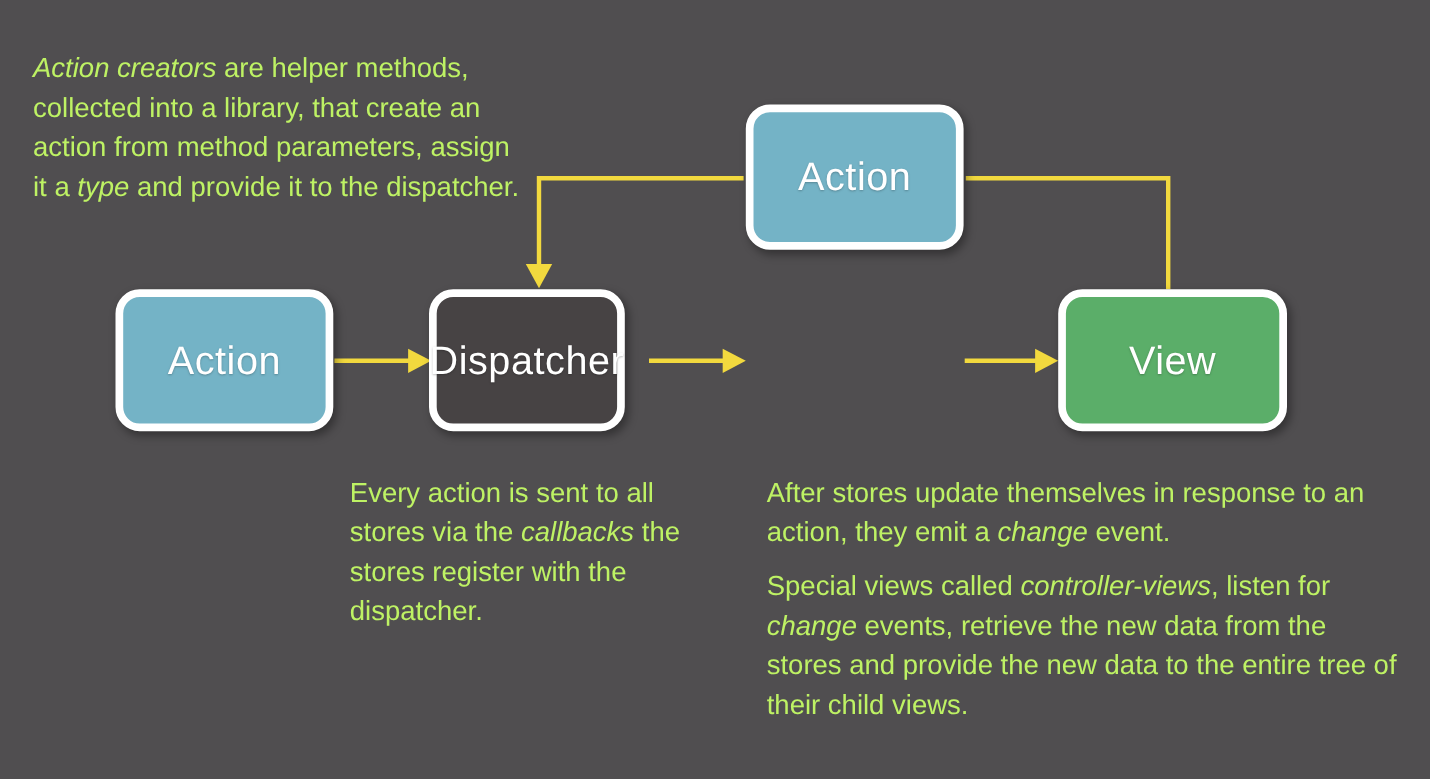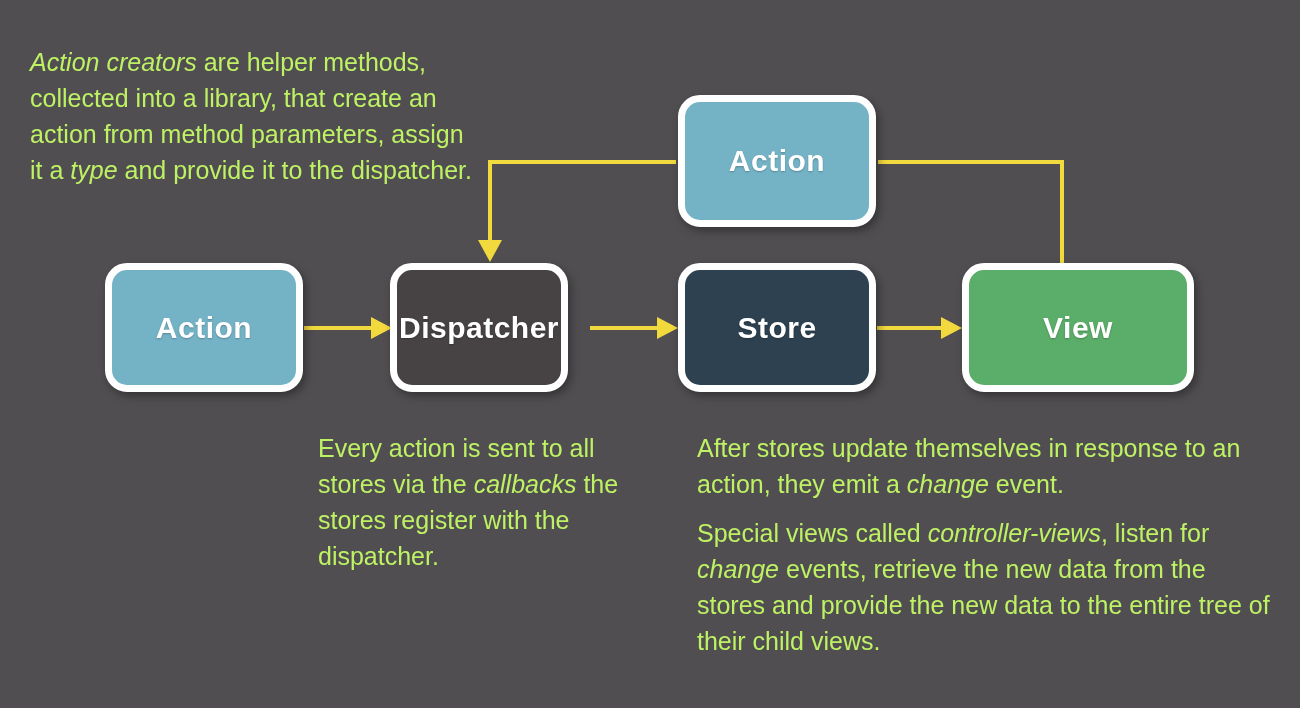--- a/index.html
+++ b/index.html
@@ -22,30 +22,30 @@
     box-sizing: border-box;
     border: 7px solid #ffffff;
     border-radius: 22px;
     box-shadow: 3px 4px 8px rgba(0,0,0,0.35);
     display: flex;
     align-items: center;
     justify-content: center;
   }
   .flux-box .label {
     color: #ffffff;
-    font-weight: bold;
-    font-size: 30px;
+    font-weight: normal;
+    font-size: 36px;
     letter-spacing: 0.5px;
     text-shadow: 0 1px 2px rgba(0,0,0,0.25);
   }
   #box-action-top { left: 678px; top: 95px;  width: 198px; height: 132px; background: #74b3c6; }
   #box-action     { left: 105px; top: 263px; width: 198px; height: 129px; background: #74b3c6; }
   #box-dispatcher { left: 390px; top: 263px; width: 178px; height: 129px; background: #474344; }
   #box-store      { left: 678px; top: 263px; width: 198px; height: 129px; background: #2d4150; }
-  #box-view       { left: 962px; top: 263px; width: 232px; height: 129px; background: #5bae69; }
+  #box-view       { left: 962px; top: 263px; width: 208px; height: 129px; background: #5bae69; }
   .note {
     position: absolute;
     color: #bef264;
     font-size: 25px;
     line-height: 36px;
   }
   .note p { margin: 0 0 13px 0; }
   .it { font-style: italic; }
   #note-intro      { left: 30px;  top: 44px;  width: 452px; }
   #note-dispatcher { left: 318px; top: 430px; width: 345px; }
@@ -82,23 +82,20 @@
 
   <div class="flux-box" id="box-action-top">
     <span class="label">Action</span>
   </div>
   <div class="flux-box" id="box-action">
     <span class="label">Action</span>
   </div>
   <div class="flux-box" id="box-dispatcher">
     <span class="label">Dispatcher</span>
   </div>
-  <div class="flux-box" id="box-store">
-    <span class="label">Store</span>
-  </div>
   <div class="flux-box" id="box-view">
     <span class="label">View</span>
   </div>
 
   <div class="note" id="note-dispatcher"><span>Every action is sent to all stores via the </span><span class="it">callbacks</span><span> the stores register with the dispatcher.</span></div>
 
   <div class="note" id="note-store">
     <p><span>After stores update themselves in response to an action, they emit a </span><span class="it">change</span><span> event.</span></p>
     <p><span>Special views called </span><span class="it">controller-views</span><span>, listen for </span><span class="it">change</span><span> events, retrieve the new data from the stores and provide the new data to the entire tree of their child views.</span></p>
   </div>

